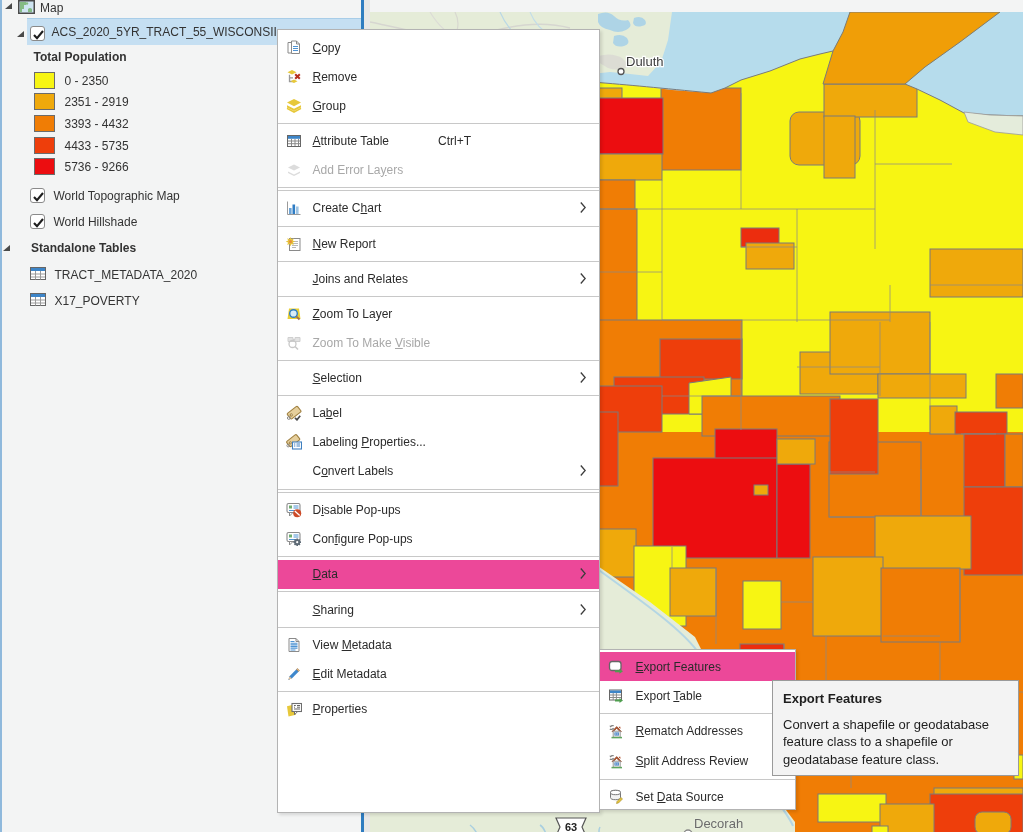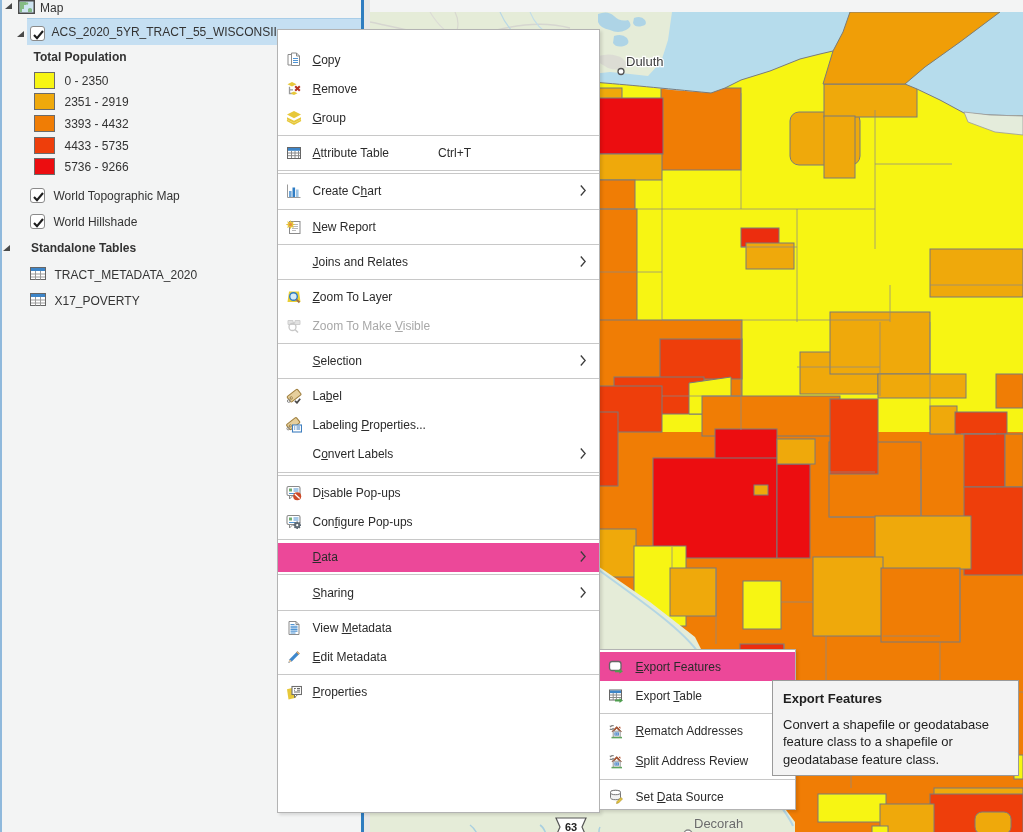--- a/index.html
+++ b/index.html
@@ -9,21 +9,21 @@
 #vline{position:absolute;left:361px;top:0;width:3px;height:832px;background:#2f7cc0;z-index:1}
 #vgap{position:absolute;left:364px;top:0;width:6px;height:832px;background:#e7e7e7;z-index:1}
 #mapwrap{position:absolute;left:370px;top:12px;width:653px;height:823px}
 .row{position:absolute;font-size:12px;color:#333;white-space:nowrap}
 .tri{position:absolute;width:0;height:0;border-left:7.5px solid transparent;border-bottom:6px solid #4a4a4a}
 .cb{position:absolute;width:15px;height:15px;background:#fff;border:1px solid #8a8a8a;border-radius:3px}
 .cb svg{position:absolute;left:0;top:0}
 .sw{position:absolute;left:34px;width:21px;height:17px;border:1px solid #6b6b6b}
 b.h{font-weight:bold;color:#333}
 #hl{position:absolute;left:27px;top:18px;width:334px;height:26.5px;background:#c5dff2;border-top:1px solid #a8cde8}
-#menu{position:absolute;left:277px;top:29px;width:323px;height:784px;background:#fff;border:1px solid #b3b3b3;z-index:10;padding-top:15px;box-shadow:2px 2px 3px rgba(0,0,0,0.12)}
+#menu{position:absolute;left:277px;top:29px;width:323px;height:784px;background:#fff;border:1px solid #b3b3b3;z-index:10;padding-top:3px;box-shadow:2px 2px 3px rgba(0,0,0,0.12)}
 .mi{position:relative;height:29px;color:#2b2b2b;font-size:12px}
 .mi .lbl{position:absolute;left:34.5px;top:50%;transform:translateY(-50%);white-space:nowrap}
 .mi .sc{position:absolute;left:160px;top:50%;transform:translateY(-50%)}
 .mi .ic{position:absolute;left:8px;top:6.5px}
 .mi.dis{color:#a8a8a8}
 .mi.hilite{background:#ec4899}
 .sep{height:0;border-top:1px solid #c8c8c8;margin:2.6px 0}
 .arr{position:absolute;right:13px;top:8.5px;width:6px;height:11px}
 u{text-decoration:underline}
 #submenu{position:absolute;left:599px;top:649px;width:197px;height:161px;background:#fff;border:1px solid #b3b3b3;z-index:11;padding-top:2px;box-shadow:2px 2px 3px rgba(0,0,0,0.12)}
@@ -233,20 +233,27 @@
 <div class="sep"></div>
 <div class="mi">
         <svg class="ic" width="16" height="16">
           <rect x="1.5" y="2.5" width="13" height="11" fill="#fff" stroke="#666"></rect>
           <rect x="2" y="3" width="12" height="2.8" fill="#3d85c8"></rect>
           <path d="M2 8 h12 M2 10.7 h12 M5.5 6 v7 M9 6 v7 M12.5 6 v7" stroke="#8a8a8a" fill="none"></path>
         </svg>
         <span class="lbl"><u>A</u>ttribute Table</span>
         <span class="sc">Ctrl+T</span>
       </div>
+<div class="mi dis">
+        <svg class="ic" width="16" height="16">
+          <path d="M8 2.5 l6 3 -6 3 -6 -3 Z" fill="#dcdcdc"></path>
+          <path d="M2 9.5 l6 3 6 -3 v1.5 l-6 3 -6 -3 Z" fill="#dcdcdc"></path>
+        </svg>
+        <span class="lbl">Add Error La<u>y</u>ers</span>
+      </div>
 <div class="sep"></div>
 <div class="sep"></div>
 <div class="mi">
         <svg class="ic" width="16" height="16">
           <path d="M1.5 1.5 v13 h13" stroke="#9a9a9a" fill="none"></path>
           <rect x="3" y="8" width="2.6" height="6" fill="#6da5d8"></rect>
           <rect x="6.5" y="4.5" width="2.6" height="9.5" fill="#2e7cc4"></rect>
           <rect x="10" y="6.5" width="2.6" height="7.5" fill="#9ec4e4"></rect>
         </svg>
         <span class="lbl">Create C<u>h</u>art</span>

